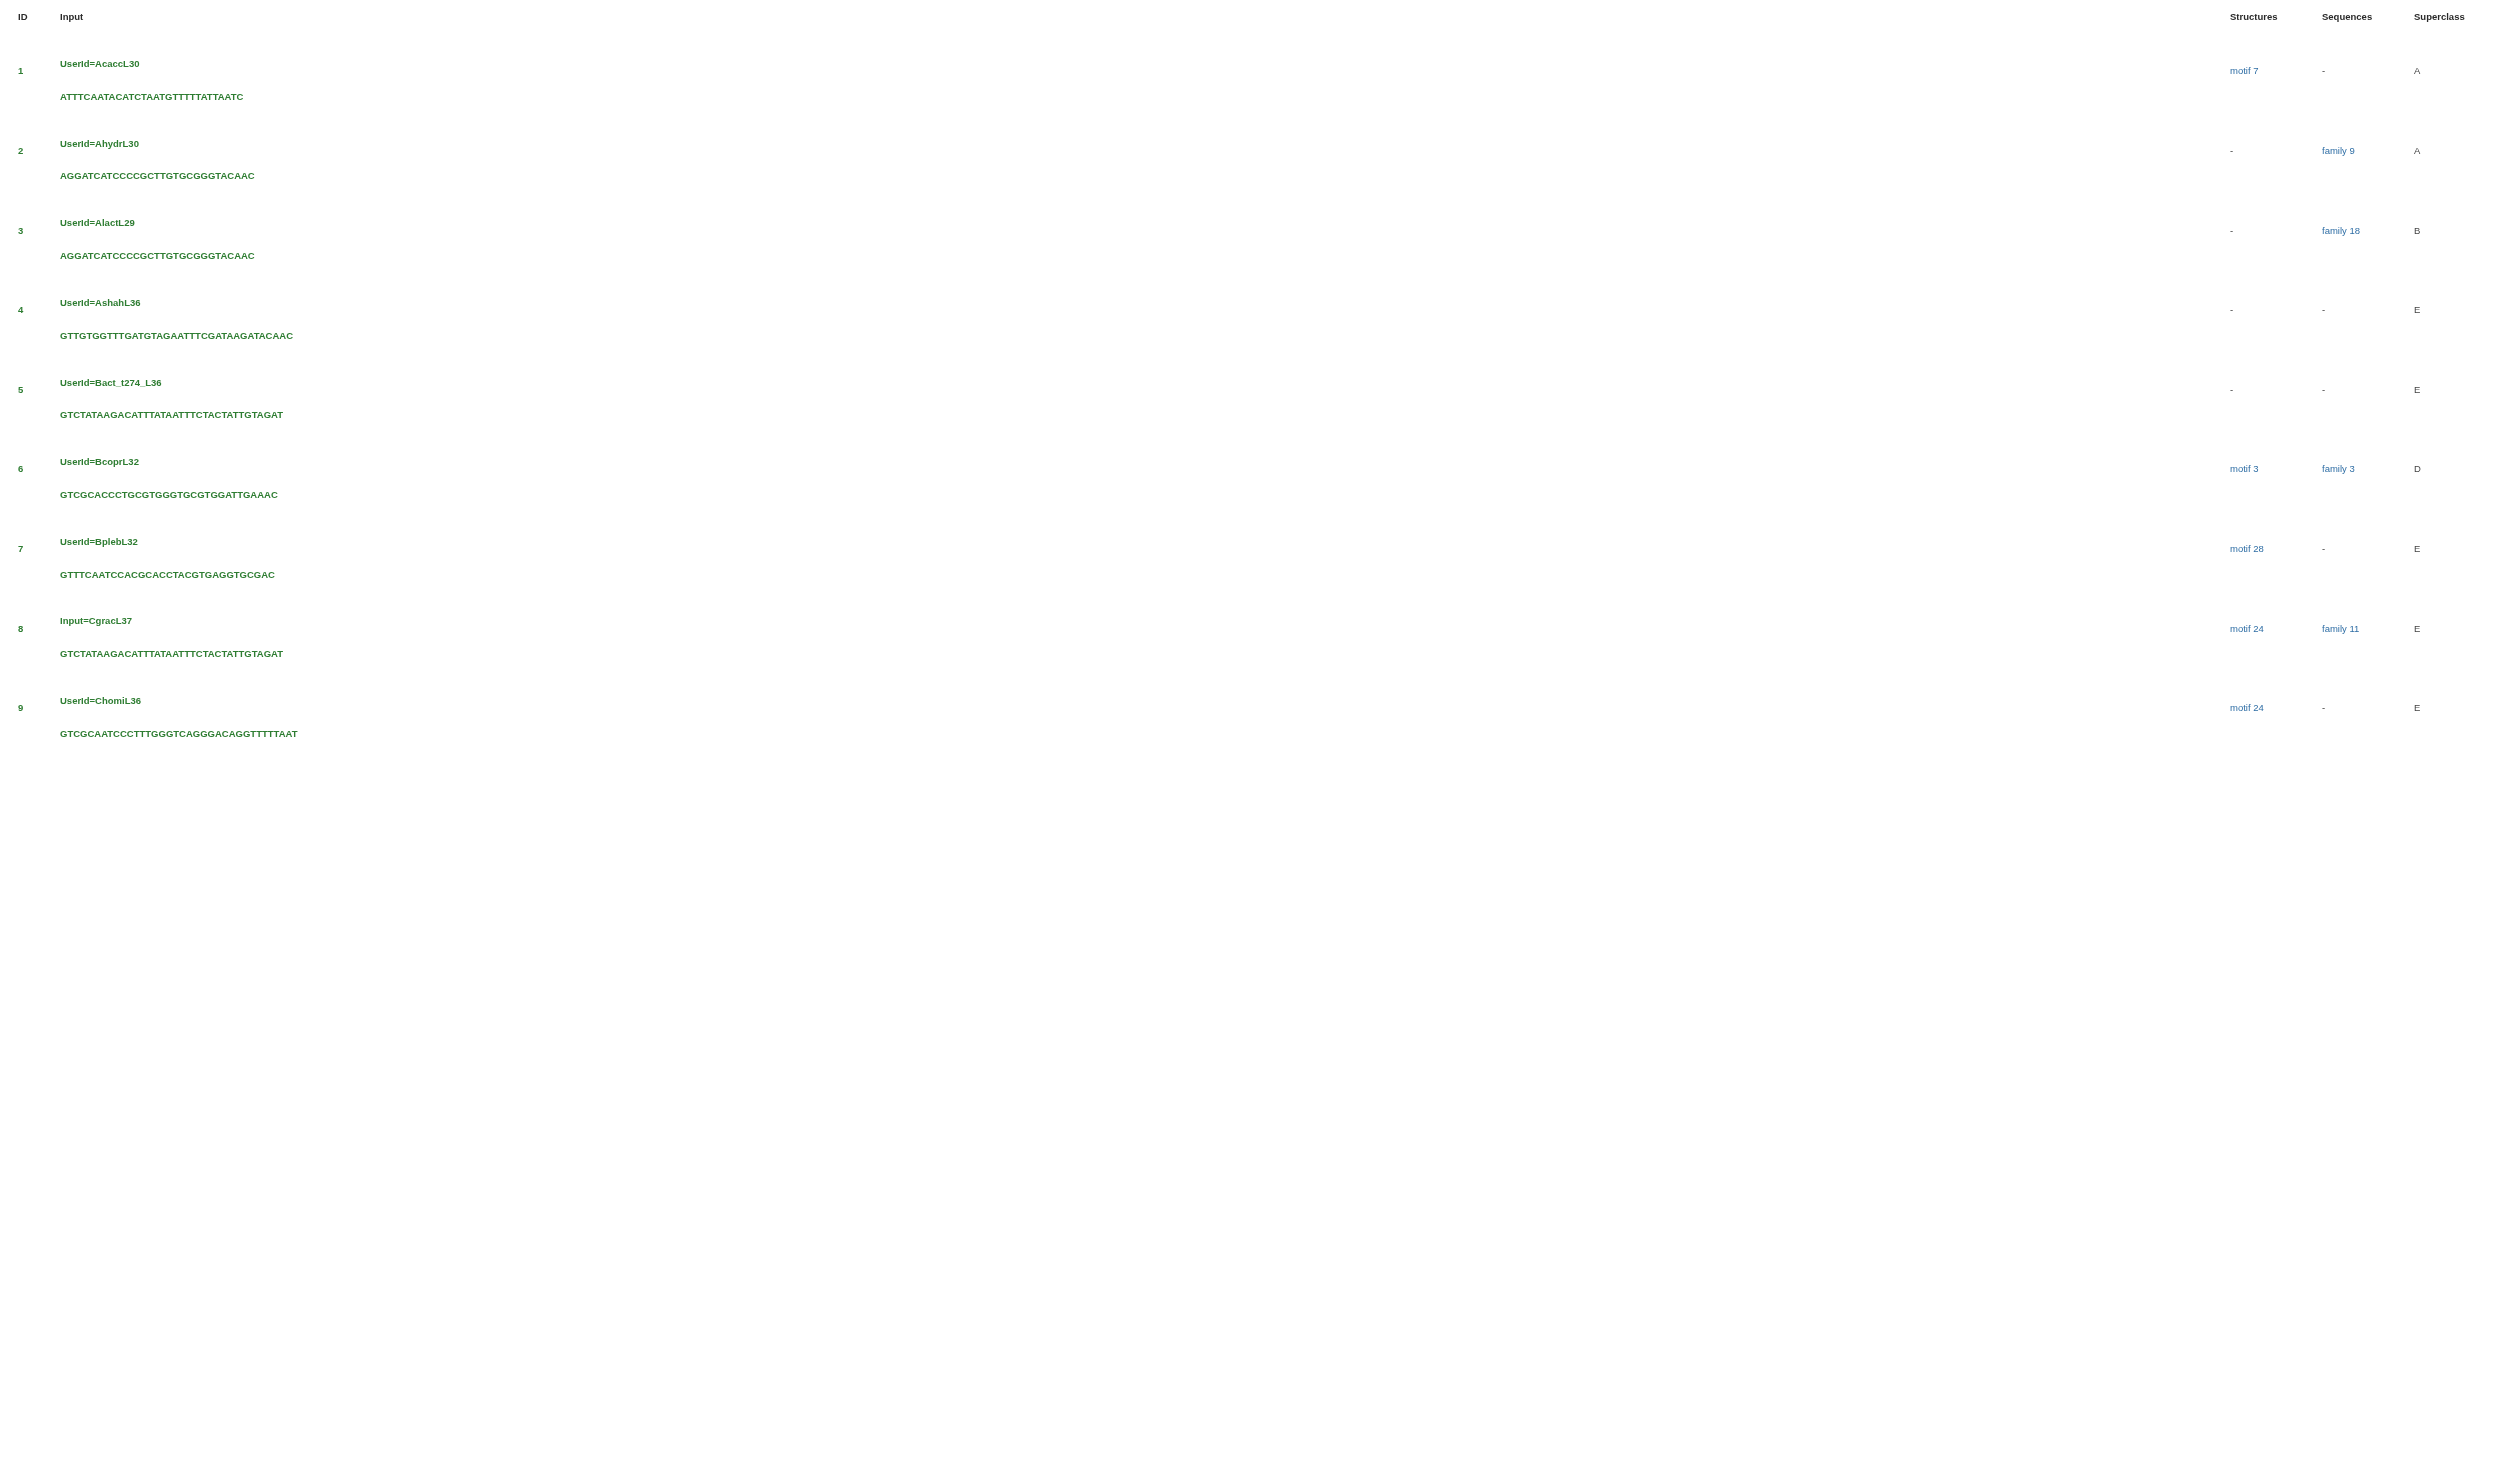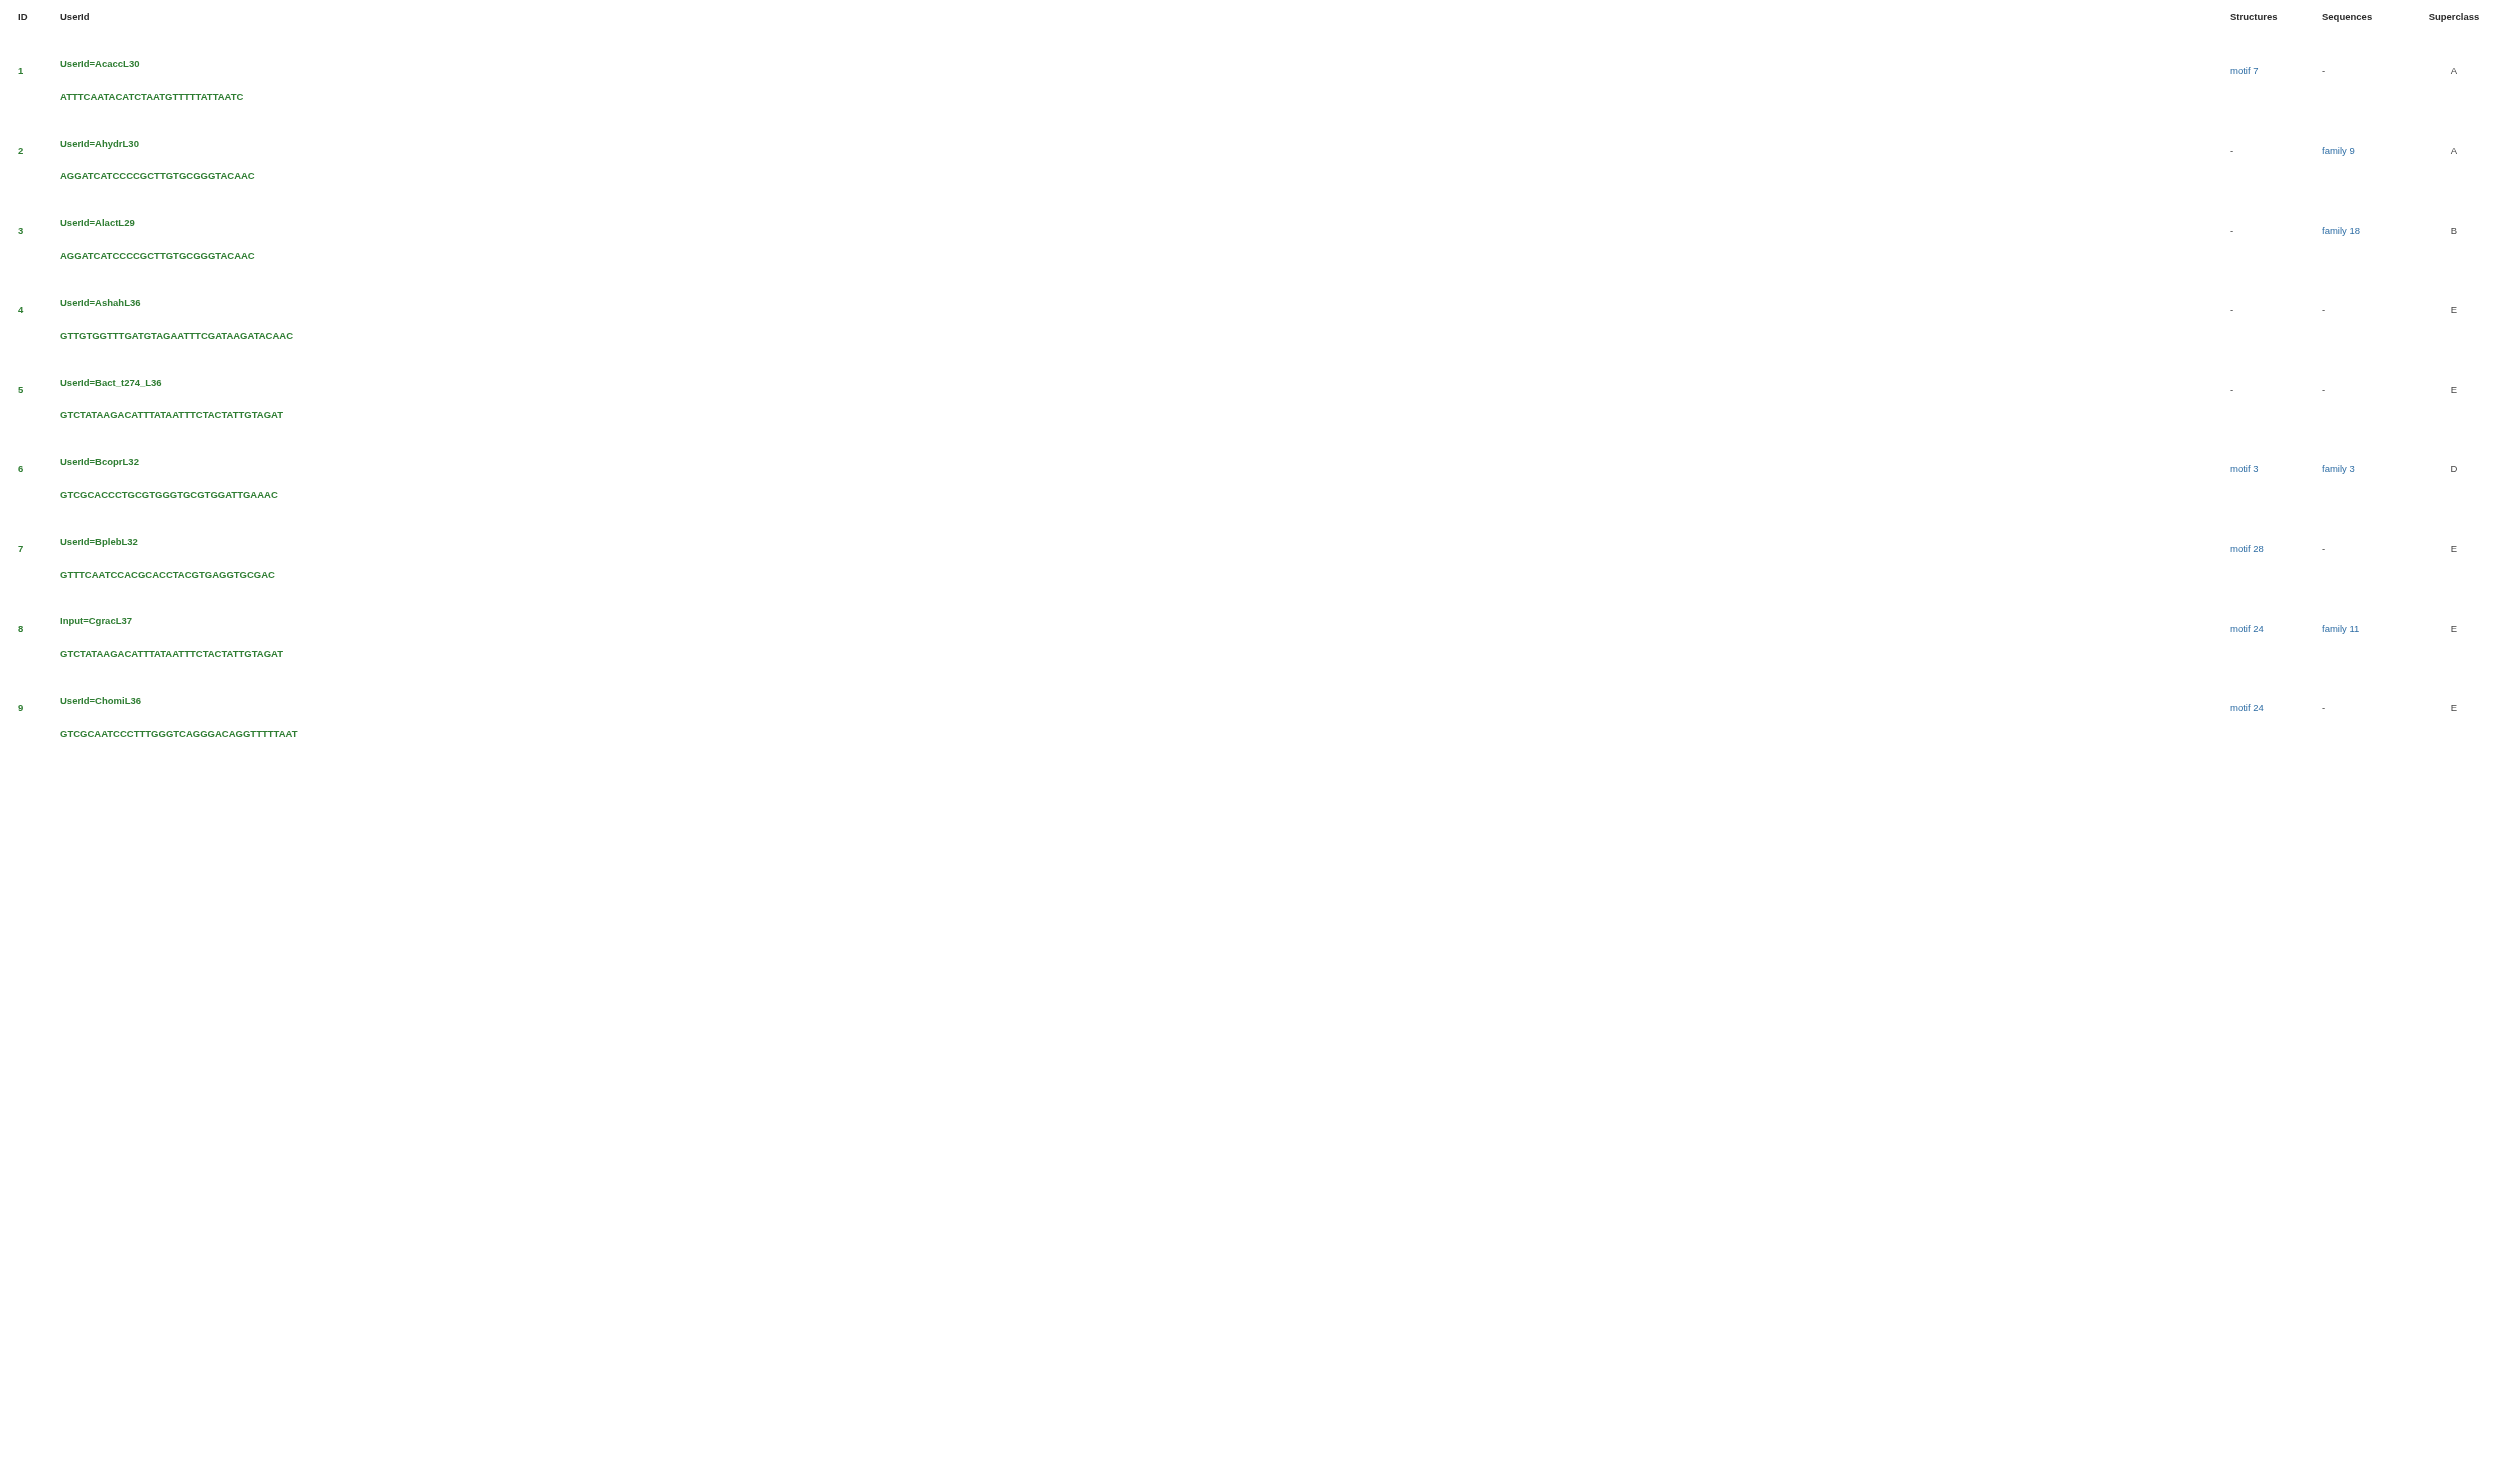--- a/index.html
+++ b/index.html
@@ -16,21 +16,21 @@
   }
   th {
     color: #2a2a2a;
     font-weight: bold;
     text-align: left;
     padding: 5px 6px 9px 6px;
     white-space: nowrap;
     margin-top: 8px;
   }
   th.center, td.center { text-align: left; }
-  th.right, td.right { text-align: center; }
+  th.right, td.right { text-align: left; }
   th.id-col { width: 30px; }
   th.struct-col, th.seq-col, th.super-col { width: 80px; }
   td {
     padding: 7px 6px;
     vertical-align: middle;
   }
   tr.novel td.id-cell {
     color: #2e7d32;
     font-weight: bold;
   }
@@ -60,21 +60,21 @@
   .dash { color: #333; }
   tbody#rows {}
 </style>
 </head>
 <body>
 
 <table>
   <thead>
     <tr>
       <th class="id-col">ID</th>
-      <th>UserId</th>
+      <th>Input</th>
       <th class="center struct-col">Structures</th>
       <th class="center seq-col">Sequences</th>
       <th class="right super-col">Superclass</th>
     </tr>
   </thead>
   <tbody id="rows">
       <tr class="novel">
         <td class="id-cell center">1</td>
         <td>
           <span class="input-line">UserId=AcaccL30</span>

